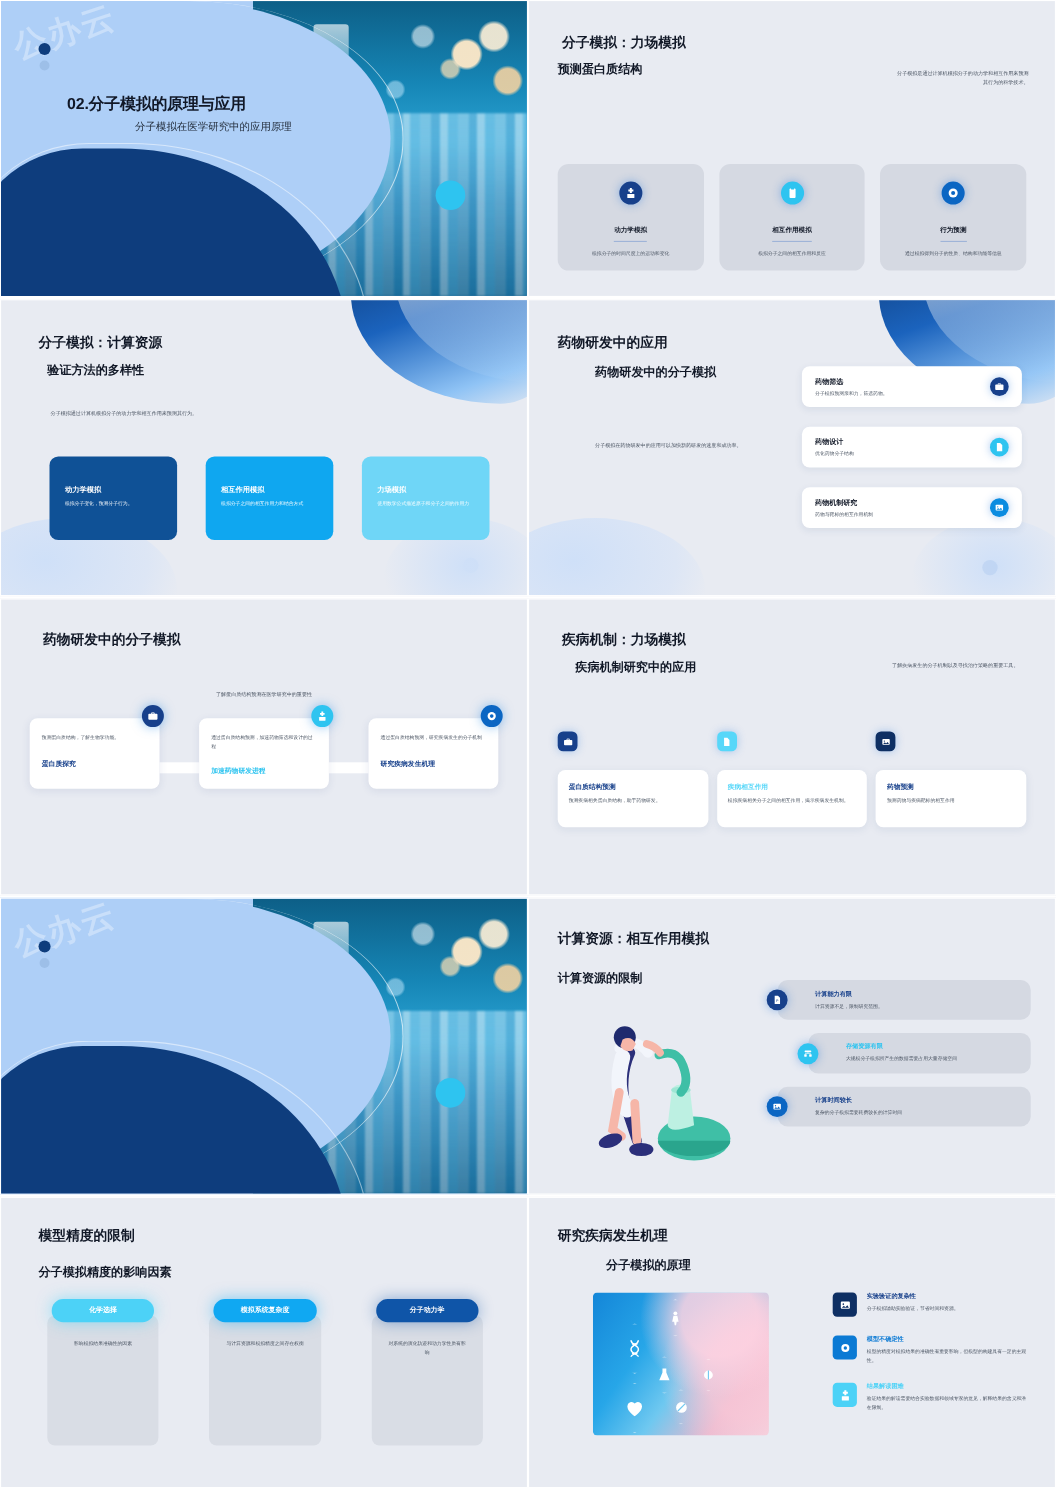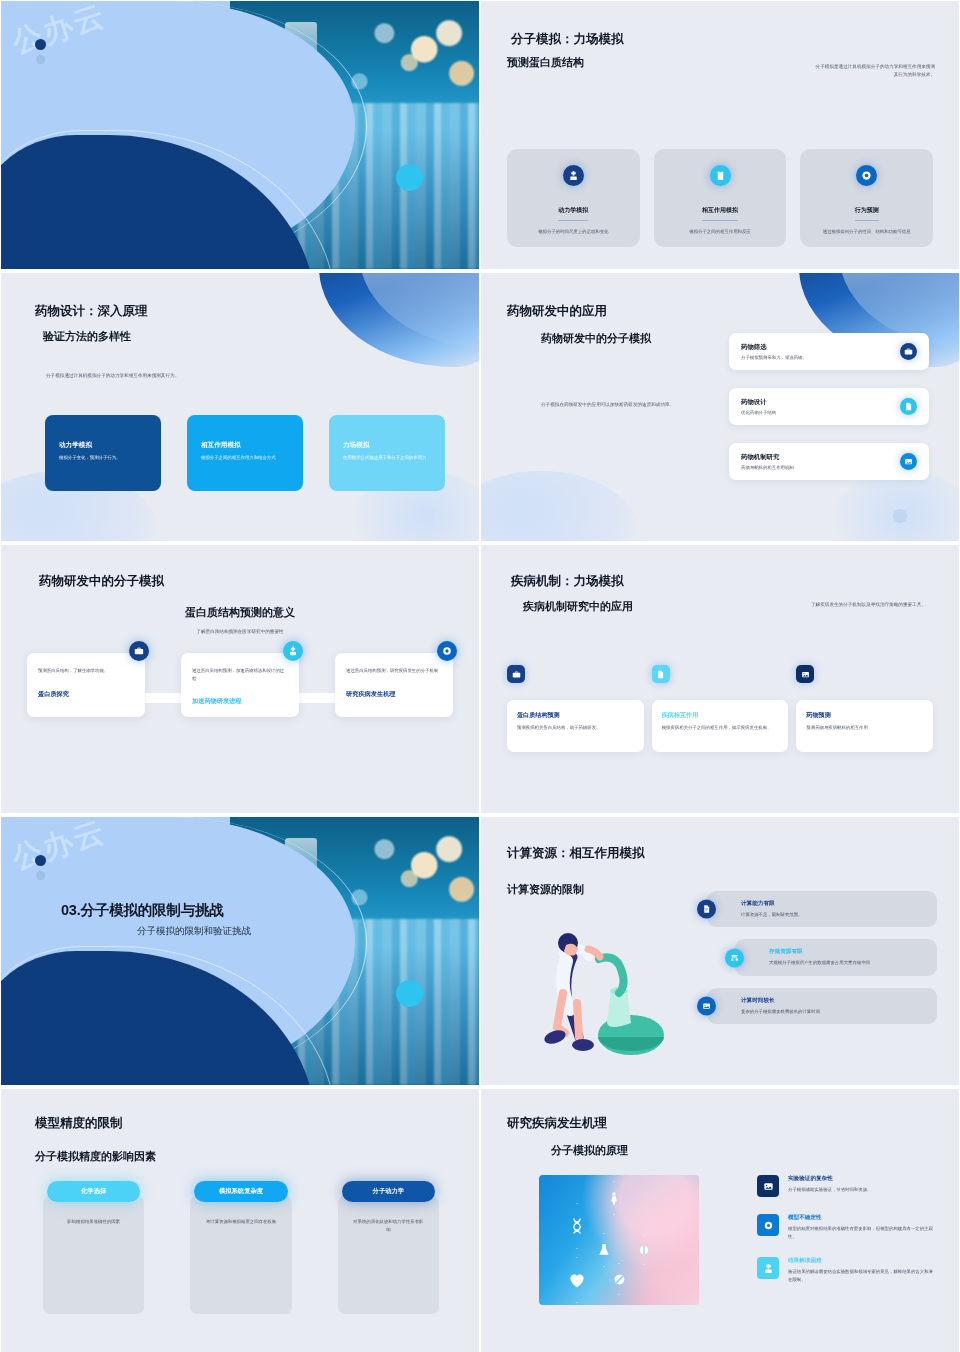--- a/index.html
+++ b/index.html
@@ -228,20 +228,24 @@
         <div class="flask-neck"></div>
       </div>
     <div class="hero-wave"></div>
     <div class="hero-wave2"></div>
     <div class="hero-watermark">公办云</div>
     <div class="hero-blob"></div>
     <div class="hero-blob-line"></div>
     <div class="hero-dot-big"></div>
     <div class="hero-dot-sm"></div>
     <div class="hero-circle-cyan"></div>
+    <div class="hero-text">
+      <div class="hero-title">02.分子模拟的原理与应用</div>
+      <div class="hero-sub">分子模拟在医学研究中的应用原理</div>
+    </div>
   </div>
 
   <div class="slide">
     <div class="s-title" style="left:30px;top:30px;">分子模拟：力场模拟</div>
     <div class="s-sub" style="position:absolute;left:26px;top:54px;">预测蛋白质结构</div>
     <div class="s-desc" style="position:absolute;right:24px;top:62px;width:122px;text-align:right;">分子模拟是通过计算机模拟分子的动力学和相互作用来预测其行为的科学技术。</div>
 
     <div class="tiles">
       <div class="tile">
         <div class="tile-ico" style="background:#17408b">
@@ -276,21 +280,21 @@
     </div>
   </div>
 
   <div class="slide">
     <div class="corner-swirl"></div>
     <div class="corner-swirl-2"></div>
     <div class="bl-blob"></div>
     <div class="mini-circle" style="right:44px;bottom:20px;"></div>
     <div class="br-blob"></div>
 
-    <div class="s-title" style="left:34px;top:30px;">药物设计：深入原理</div>
+    <div class="s-title" style="left:34px;top:30px;">分子模拟：计算资源</div>
     <div class="s-sub" style="position:absolute;left:42px;top:56px;">验证方法的多样性</div>
     <div class="s-desc" style="position:absolute;left:45px;top:99px;width:150px;">分子模拟通过计算机模拟分子的动力学和相互作用来预测其行为。</div>
 
     <div class="cards3">
       <div class="card3" style="background:#0f5196">
         <h4>动力学模拟</h4>
         <p>模拟分子变化，预测分子行为。</p>
       </div>
       <div class="card3" style="background:#0fa7f0">
         <h4>相互作用模拟</h4>
@@ -349,21 +353,20 @@
               <circle cx="8" cy="10" r="1.6" fill="#0b8ce0"></circle>
               <path d="M5 17l4-4 3 3 4-4 3 5z" fill="#0b8ce0"></path>
             </svg>
         </div>
       </div>
     </div>
   </div>
 
   <div class="slide">
     <div class="s-title" style="left:38px;top:28px;">药物研发中的分子模拟</div>
-    <div class="s-sub" style="position:absolute;left:0;right:0;top:60px;text-align:center;">蛋白质结构预测的意义</div>
     <div class="s-desc" style="position:absolute;left:0;right:0;top:83px;text-align:center;">了解蛋白质结构预测在医学研究中的重要性</div>
 
     <div class="steps">
       <div class="step">
         <div class="step-ico" style="background:#17408b">
           <svg width="10" height="10" viewBox="0 0 24 24" fill="#fff">
               <rect x="2" y="7" width="20" height="13" rx="2"></rect>
               <path d="M9 7V5h6v2" stroke="#fff" stroke-width="2" fill="none"></path>
             </svg>
         </div>
@@ -451,24 +454,20 @@
         <div class="flask-neck"></div>
       </div>
     <div class="hero-wave"></div>
     <div class="hero-wave2"></div>
     <div class="hero-watermark">公办云</div>
     <div class="hero-blob"></div>
     <div class="hero-blob-line"></div>
     <div class="hero-dot-big"></div>
     <div class="hero-dot-sm"></div>
     <div class="hero-circle-cyan"></div>
-    <div class="hero-text">
-      <div class="hero-title">03.分子模拟的限制与挑战</div>
-      <div class="hero-sub">分子模拟的限制和验证挑战</div>
-    </div>
   </div>
 
   <div class="slide">
     <div class="s-title" style="left:26px;top:28px;">计算资源：相互作用模拟</div>
     <div class="s-sub" style="position:absolute;left:26px;top:65px;">计算资源的限制</div>
 
     <svg class="scientist" viewBox="0 0 150 140">
       <ellipse cx="98" cy="118" rx="33" ry="20" fill="#3fbfa6"></ellipse>
       <path d="M65 120 L131 120 A33 14 0 0 1 65 120 Z" fill="#2aa58d"></path>
       <path d="M78 72 q8 -6 16 0 l4 34 q-22 8 -24 0 z" fill="#bdf0e2"></path>

